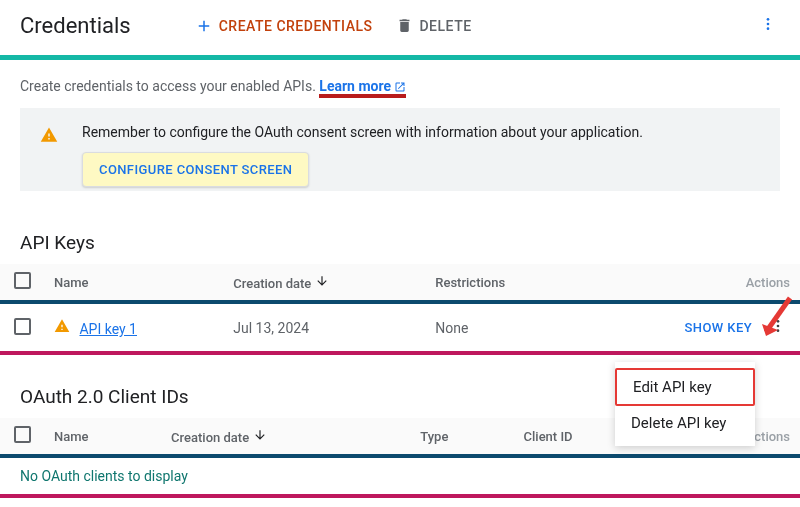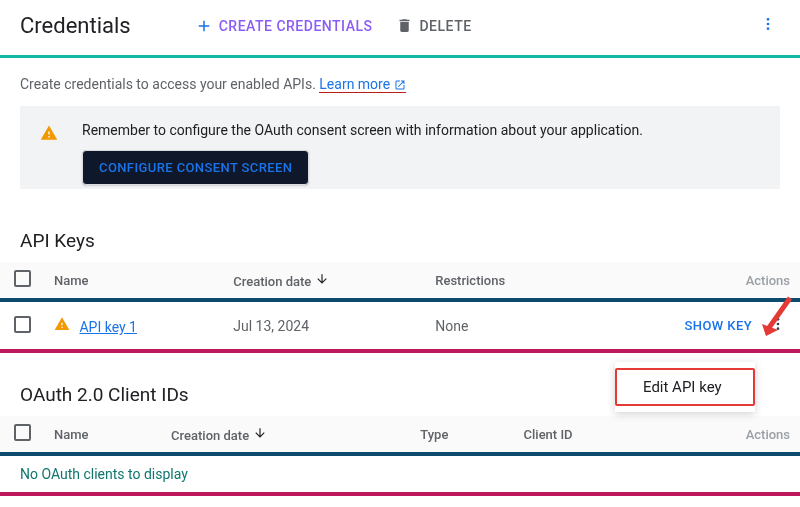--- a/index.html
+++ b/index.html
@@ -1,45 +1,45 @@
 <!DOCTYPE html>
 <html><head>
   <meta charset="utf-8">
   <style>
     * { box-sizing: border-box; margin: 0; padding: 0; }
     body { font-family: 'Google Sans', Roboto, Arial, sans-serif; font-size: 14px; color: #202124; width: 800px; background: #fff; }
-    .topbar { display: flex; align-items: center; gap: 24px; padding: 12px 20px 16px; border-bottom: 3px solid #14b8a6; }
+    .topbar { display: flex; align-items: center; gap: 24px; padding: 12px 20px 16px; border-bottom: 5px solid #14b8a6; }
     .page-title { font-size: 22px; font-weight: 400; color: #202124; margin-right: 40px; }
     .top-btn { display: inline-flex; align-items: center; gap: 6px; background: none; border: none; cursor: pointer; font-size: 14px; font-weight: 500; letter-spacing: 0.5px; font-family: inherit; }
-    .btn-primary { color: #8b5cf6; }
+    .btn-primary { color: #c2410c; }
     .btn-secondary { color: #5f6368; }
     .icon { display: inline-flex; align-items: center; justify-content: center; }
     .kebab { color: #1a73e8; padding: 4px; cursor: pointer; }
     .kebab-dark { color: #5f6368; }
     .content { padding: 18px 20px 10px; }
     .intro { color: #5f6368; font-size: 14px; margin-bottom: 14px; }
-    .intro a { color: #1a73e8; text-decoration: none; border-bottom: 1px solid #b91c1c; }
+    .intro a { color: #1a73e8; text-decoration: none; border-bottom: 4px solid #b91c1c; font-weight: bold; }
     .banner { background: #f1f3f4; padding: 16px 16px 4px 20px; display: flex; gap: 18px; align-items: flex-start; }
     .banner-msg { color: #202124; font-size: 14px; margin-bottom: 12px; }
-    .consent-btn { background: #0f172a; border: 1px solid #dadce0; color: #1a73e8; font-weight: 500; letter-spacing: 0.4px; padding: 9px 16px; border-radius: 4px; box-shadow: 0 1px 2px rgba(60,64,67,0.2); cursor: pointer; font-family: inherit; font-size: 13px; }
+    .consent-btn { background: #fef9c3; border: 1px solid #dadce0; color: #1a73e8; font-weight: 500; letter-spacing: 0.4px; padding: 9px 16px; border-radius: 4px; box-shadow: 0 1px 2px rgba(60,64,67,0.2); cursor: pointer; font-family: inherit; font-size: 13px; }
     .section-title { font-size: 19px; font-weight: 400; color: #202124; margin: 30px 0 10px 20px; }
     table { width: 100%; border-collapse: collapse; }
     thead th { text-align: left; font-weight: 500; color: #5f6368; font-size: 13px; padding: 8px 10px; border-bottom: 4px solid #0c4a6e; background: #fafafa; }
     tbody td { padding: 10px; color: #5f6368; font-size: 14px; border-bottom: 4px solid #be185d; vertical-align: middle; }
     .cb-col { width: 44px; text-align: center; }
     .checkbox { width: 17px; height: 17px; border: 2px solid #5f6368; border-radius: 2px; display: inline-block; cursor: pointer; }
     .name-link { color: #1a73e8; text-decoration: underline; cursor: pointer; }
     .warn-icon { color: #f29900; margin-right: 6px; }
     .right { text-align: right; text-decoration: underline; }
     .show-key { color: #1a73e8; font-weight: 500; letter-spacing: 0.4px; background: none; border: none; cursor: pointer; font-family: inherit; font-size: 13px; }
     .actions-head { text-align: right; color: #9aa0a6; }
     .row-actions { display: inline-flex; align-items: center; gap: 14px; justify-content: flex-end; width: 100%; }
     .kebab-svg { width: 16px; height: 16px; }
     .dropdown { position: absolute; left: 615px; top: 362px; background: #fff; box-shadow: 0 2px 8px rgba(0,0,0,0.18); padding: 6px 0; z-index: 10; min-width: 140px; }
-    .dropdown-item { padding: 8px 26px; font-size: 15px; color: #202124; cursor: pointer; }
+    .dropdown-item { padding: 8px 16px; font-size: 15px; color: #202124; cursor: pointer; }
     .highlight { border: 2px solid #e53935; border-radius: 2px; }
     .arrow-annot { position: absolute; left: 760px; top: 296px; color: #e53935; z-index: 11; }
     .empty-row td { color: #0f766e; padding: 10px 10px 10px 20px; }
     .sort-arrow { margin-left: 4px; }
   </style>
 </head>
 <body>
 
 <div class="topbar">
   <div class="page-title">Credentials</div>
@@ -125,20 +125,21 @@
               </svg>
           </span>
         </div>
       </td>
     </tr>
   </tbody>
 </table>
 
 <div class="dropdown">
   <div class="dropdown-item highlight">Edit API key</div>
+  <div class="dropdown-item">Delete API key</div>
 </div>
 
 <div class="arrow-annot">
   <svg width="34" height="44" viewBox="0 0 34 44">
       <path d="M30 2 L6 36" stroke="#e53935" stroke-width="5" fill="none"></path>
       <path d="M2 28 L6 40 L18 34 Z" fill="#e53935"></path>
     </svg>
 </div>
 
 <div class="section-title">OAuth 2.0 Client IDs</div>

